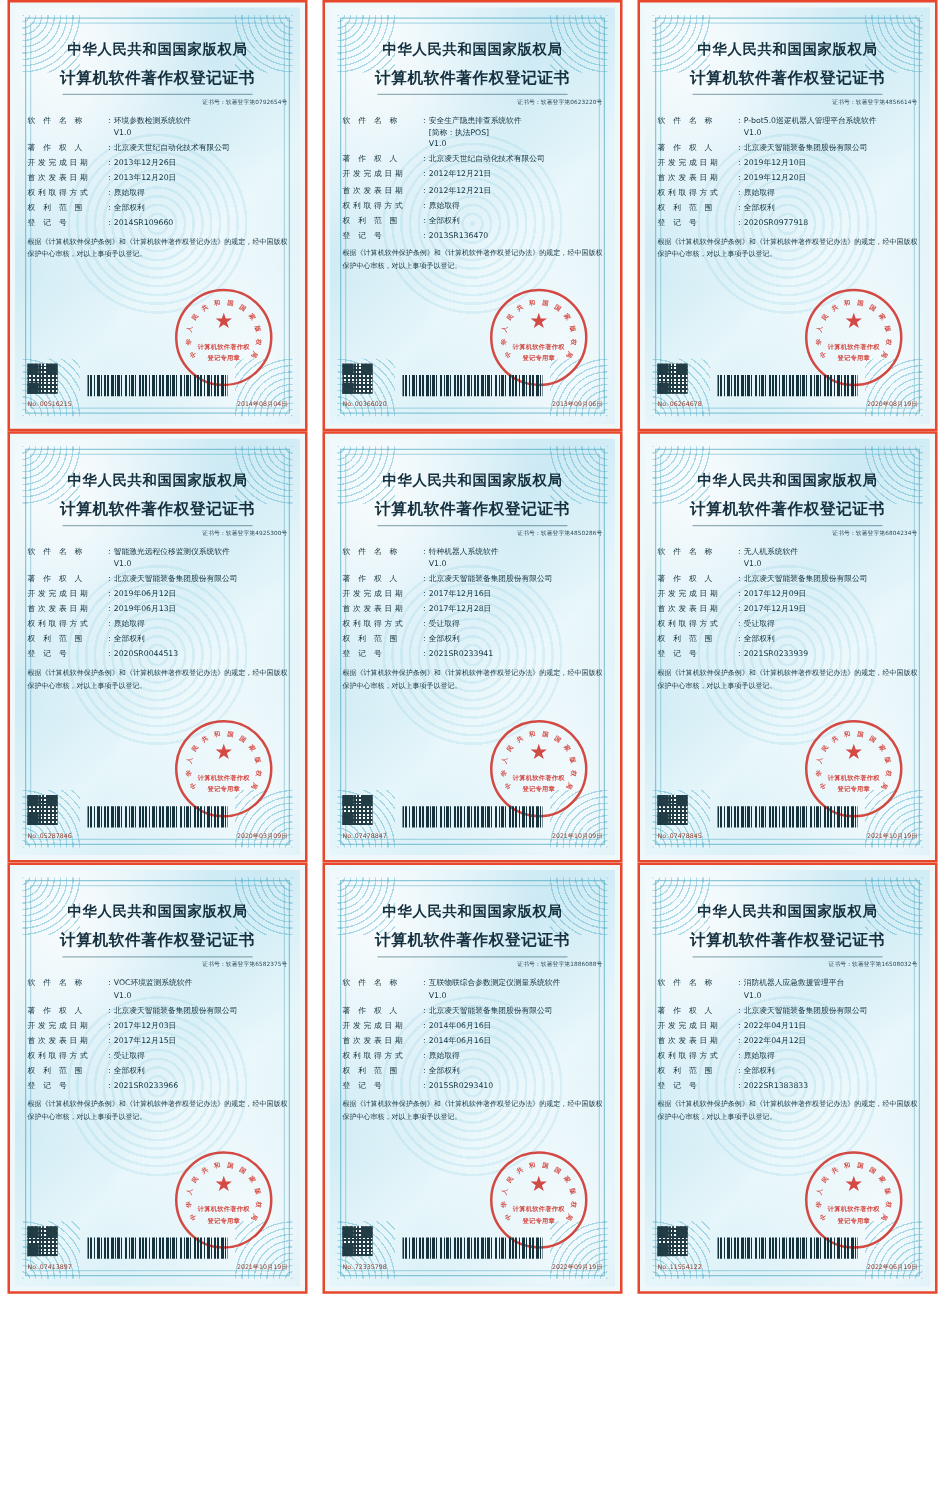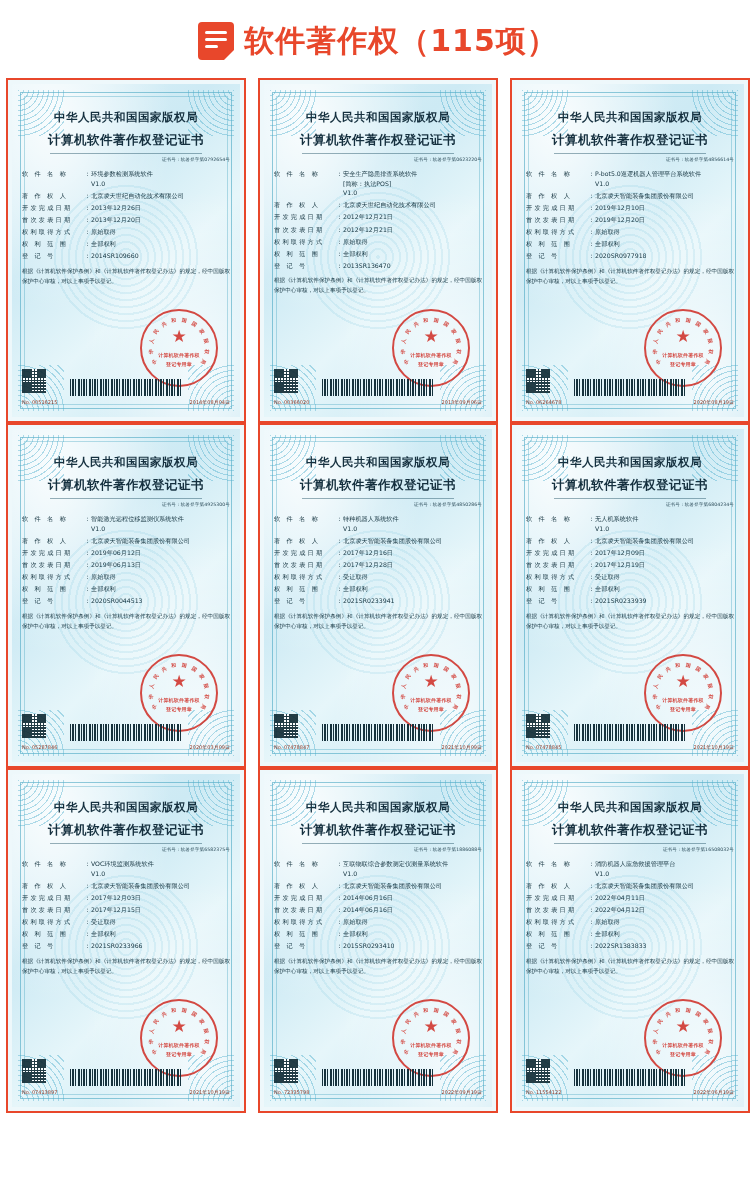--- a/index.html
+++ b/index.html
@@ -183,30 +183,20 @@
     font-size:5px;font-weight:bold;letter-spacing:.2px;
   }
   .c-seal .seal-l1{top:55%;}
   .c-seal .seal-l2{top:67%;}
 </style>
 </head>
 <body>
 
 <div class="page">
 
-  <div class="header">
-    <div class="doc-icon">
-      <div class="sheet"></div>
-      <div class="line l1"></div>
-      <div class="line l2"></div>
-      <div class="line l3"></div>
-      <div class="fold"></div>
-    </div>
-    <div class="title">软件著作权（115项）</div>
-  </div>
 
   <div class="grid">
       <div class="cert">
         <div class="paper">
           <div class="watermark"></div>
           <div class="frame"></div>
           <div class="corner tl"></div>
           <div class="corner tr"></div>
           <div class="corner bl"></div>
           <div class="corner br"></div>

